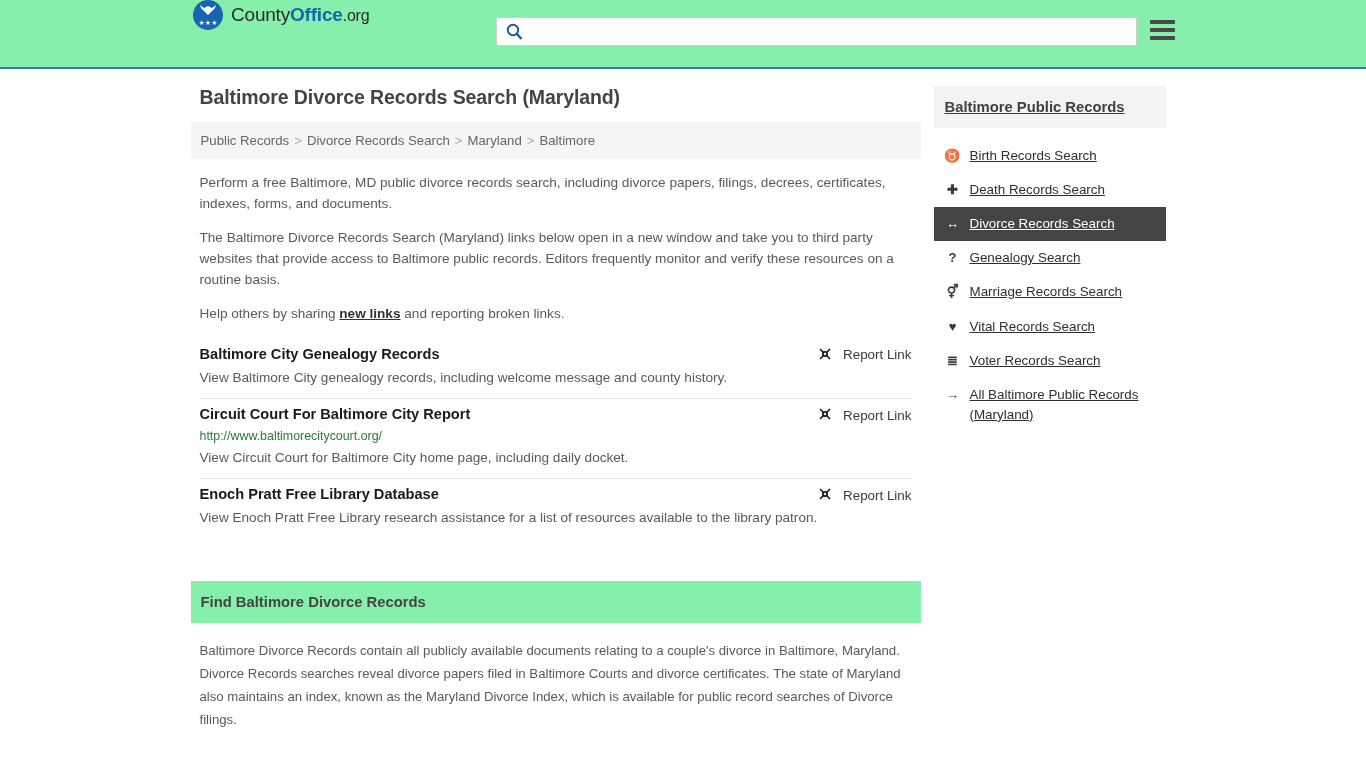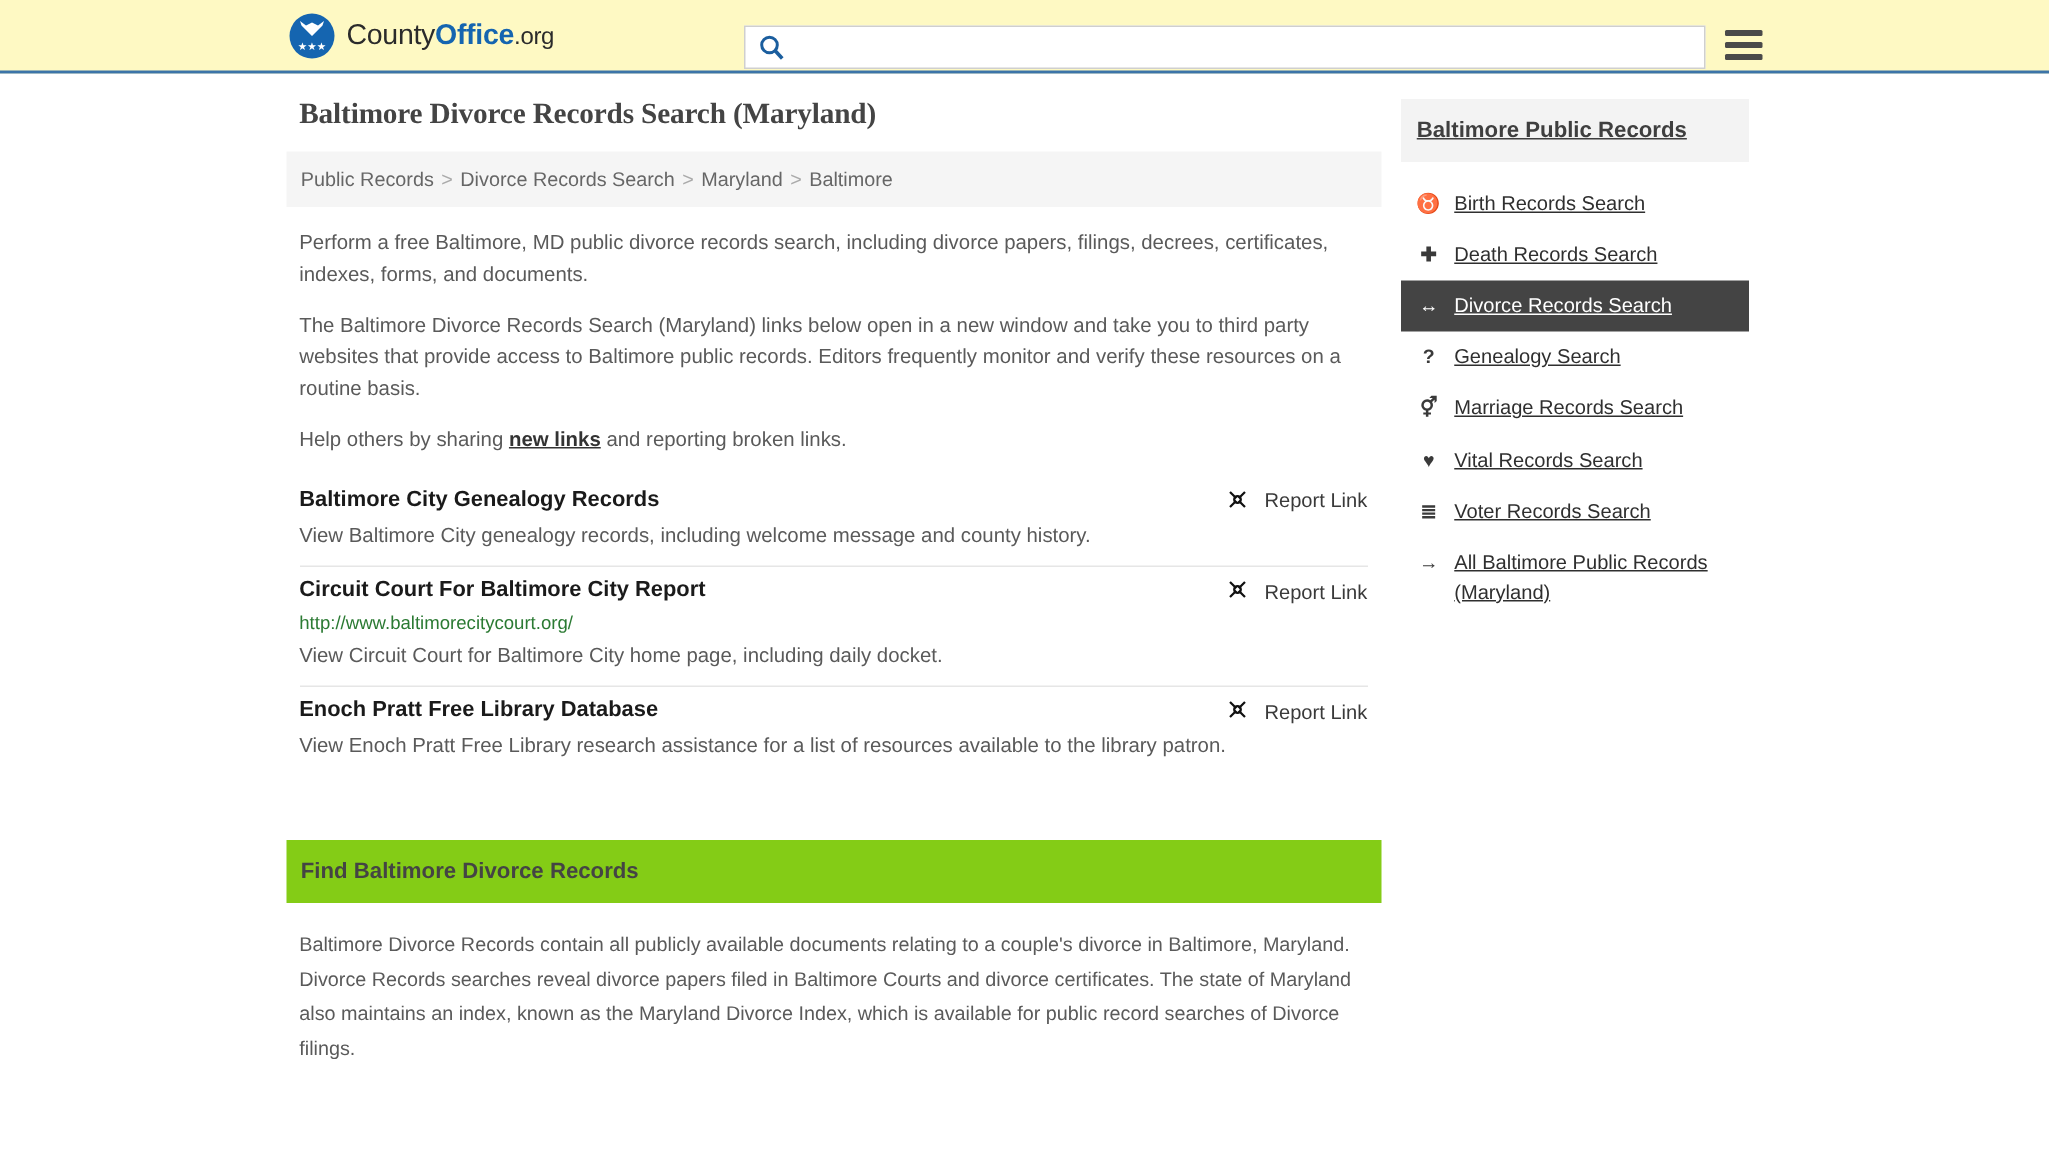--- a/index.html
+++ b/index.html
@@ -9,25 +9,25 @@
     height: 768px;
     overflow: hidden;
     background: #ffffff;
     font-family: "Liberation Sans", sans-serif;
     color: #555555;
     -webkit-font-smoothing: antialiased;
   }
 
   
   .site-header {
-    height: 49px;
-    background: #fef9c3;
+    height: 69px;
+    background: #86efac;
     border-bottom: 2px solid #3c74a8;
     display: flex;
-    align-items: center;
+    align-items: flex-start;
     position: relative;
   }
   .brand {
     display: flex;
     align-items: center;
     margin-left: 193px;
     gap: 8px;
   }
   .brand-logo {
     width: 30px; height: 30px;
@@ -130,21 +130,20 @@
   }
   .main-col { width: 730px; flex: none; }
   .side-col { width: 232px; flex: none; }
 
   .page-title {
     font-size: 19.5px;
     font-weight: bold;
     color: #444444;
     margin: 0 0 13px 9px;
     letter-spacing: -0.1px;
-    font-family: Liberation Serif, serif;
   }
 
   
   .breadcrumb {
     background: #f5f5f5;
     padding: 11px 10px;
     font-size: 13.2px;
     color: #666666;
     margin-bottom: 14px;
   }
@@ -216,21 +215,21 @@
   .result-desc {
     font-size: 13.6px;
     line-height: 1.55;
     color: #5a5a5a;
     margin-top: 4px;
   }
 
   
   .section-block { margin-top: 43px; padding: 0; }
   .section-head {
-    background: #84cc16;
+    background: #86efac;
     padding: 13px 10px;
     font-size: 14.8px;
     font-weight: bold;
     color: #444444;
   }
   .section-body { padding: 17px 9px 0 9px; }
   .section-body p {
     font-size: 13.2px;
     line-height: 1.73;
     color: #5a5a5a;

